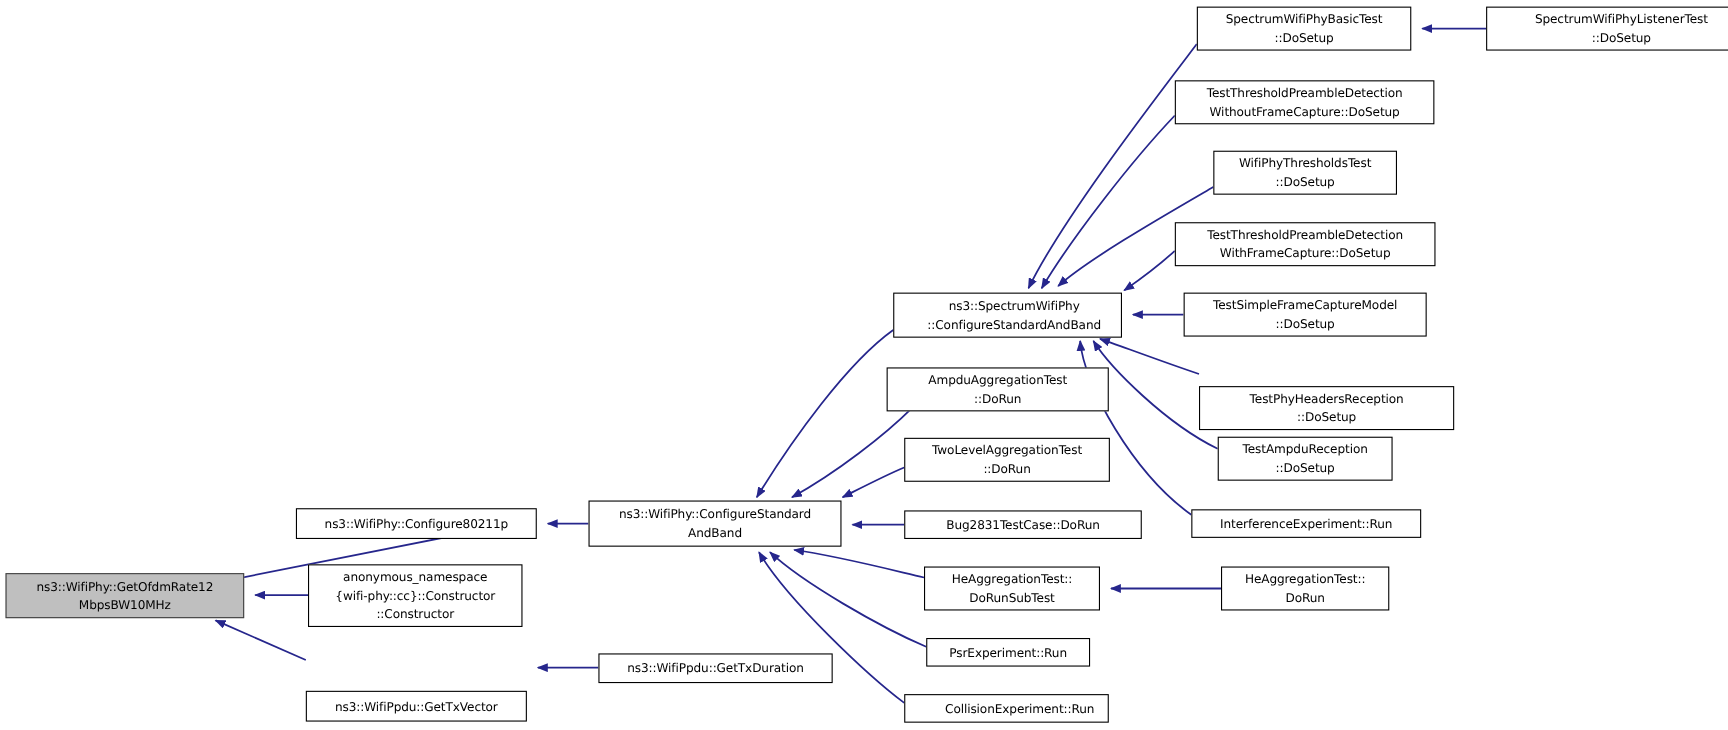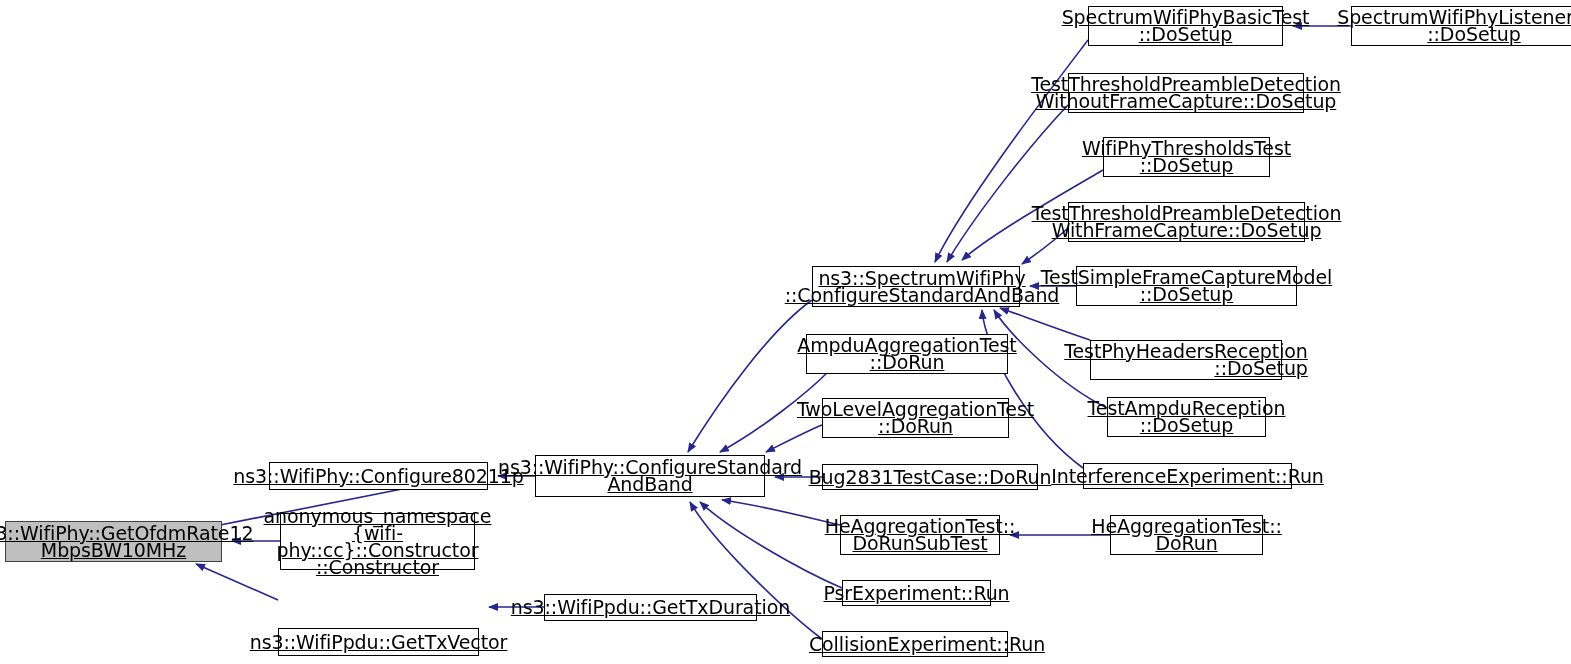--- a/index.html
+++ b/index.html
@@ -29,26 +29,25 @@
   }
   .node {
     position: absolute;
     border: 1px solid #000000;
     background: #ffffff;
     color: #000000;
     display: flex;
     align-items: center;
     justify-content: center;
     text-align: center;
-    font-size: 19px;
+    font-size: 11px;
     line-height: 17px;
     white-space: pre-line;
     letter-spacing: -0.1px;
     z-index: 2;
-    text-decoration: underline;
   }
   .node.highlight {
     background: #bfbfbf;
     border: 1px solid #404040;
   }
 </style>
 </head>
 <body>
 
 <div id="graph">
@@ -112,21 +111,21 @@
       <div class="node" style="left: 1351px; top: 6px; width: 246px; height: 40px;">SpectrumWifiPhyListenerTest
 ::DoSetup</div>
       <div class="node" style="left: 1068px; top: 73px; width: 236px; height: 40px;">TestThresholdPreambleDetection
 WithoutFrameCapture::DoSetup</div>
       <div class="node" style="left: 1103px; top: 137px; width: 167px; height: 40px;">WifiPhyThresholdsTest
 ::DoSetup</div>
       <div class="node" style="left: 1068px; top: 202px; width: 237px; height: 40px;">TestThresholdPreambleDetection
 WithFrameCapture::DoSetup</div>
       <div class="node" style="left: 1076px; top: 266px; width: 221px; height: 40px;">TestSimpleFrameCaptureModel
 ::DoSetup</div>
-      <div class="node" style="left: 1090px; top: 340px; width: 192px; height: 40px; text-align: right;">TestPhyHeadersReception
+      <div class="node" style="left: 1090px; top: 351px; width: 232px; height: 40px;">TestPhyHeadersReception
 ::DoSetup</div>
       <div class="node" style="left: 1107px; top: 397px; width: 159px; height: 40px;">TestAmpduReception
 ::DoSetup</div>
       <div class="node" style="left: 1083px; top: 463px; width: 209px; height: 26px;">InterferenceExperiment::Run</div>
       <div class="node" style="left: 1110px; top: 515px; width: 153px; height: 40px;">HeAggregationTest::
 DoRun</div>
     </div>
 </div>
 
 </body></html>

